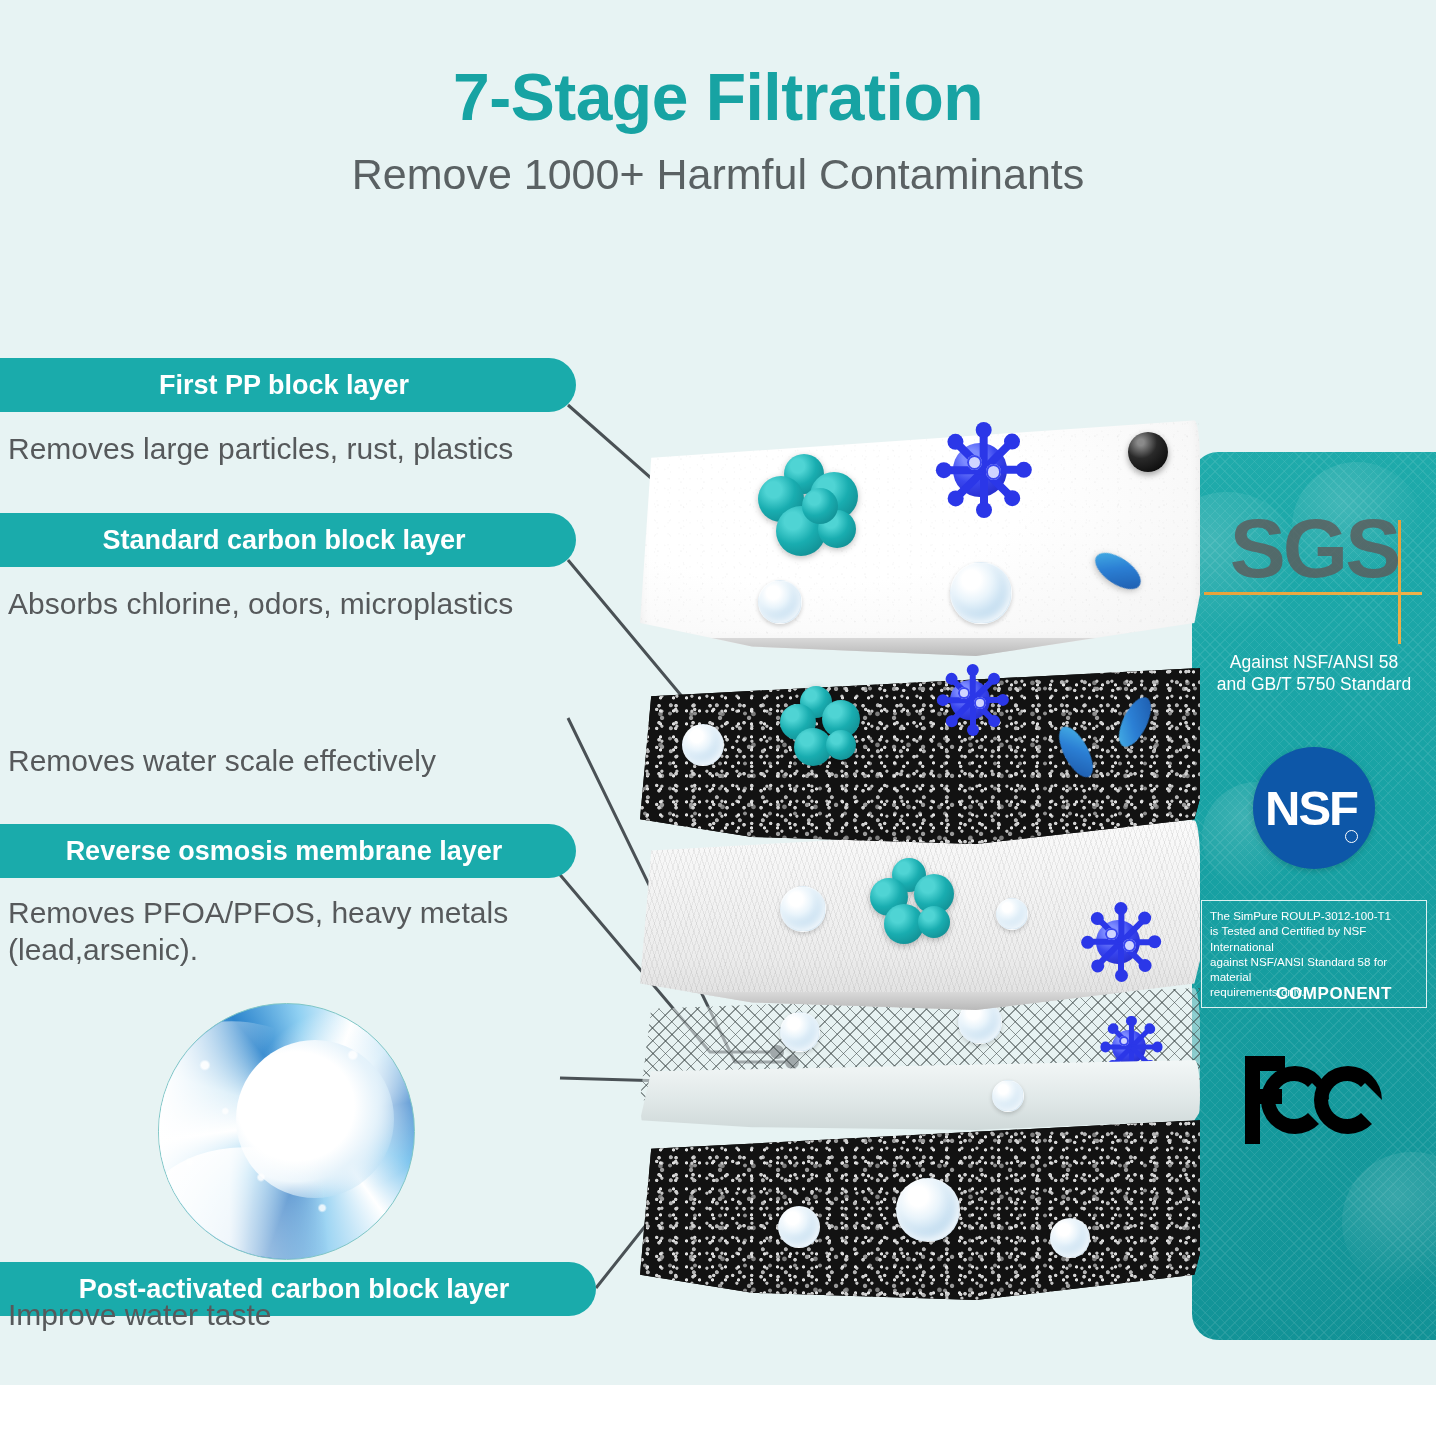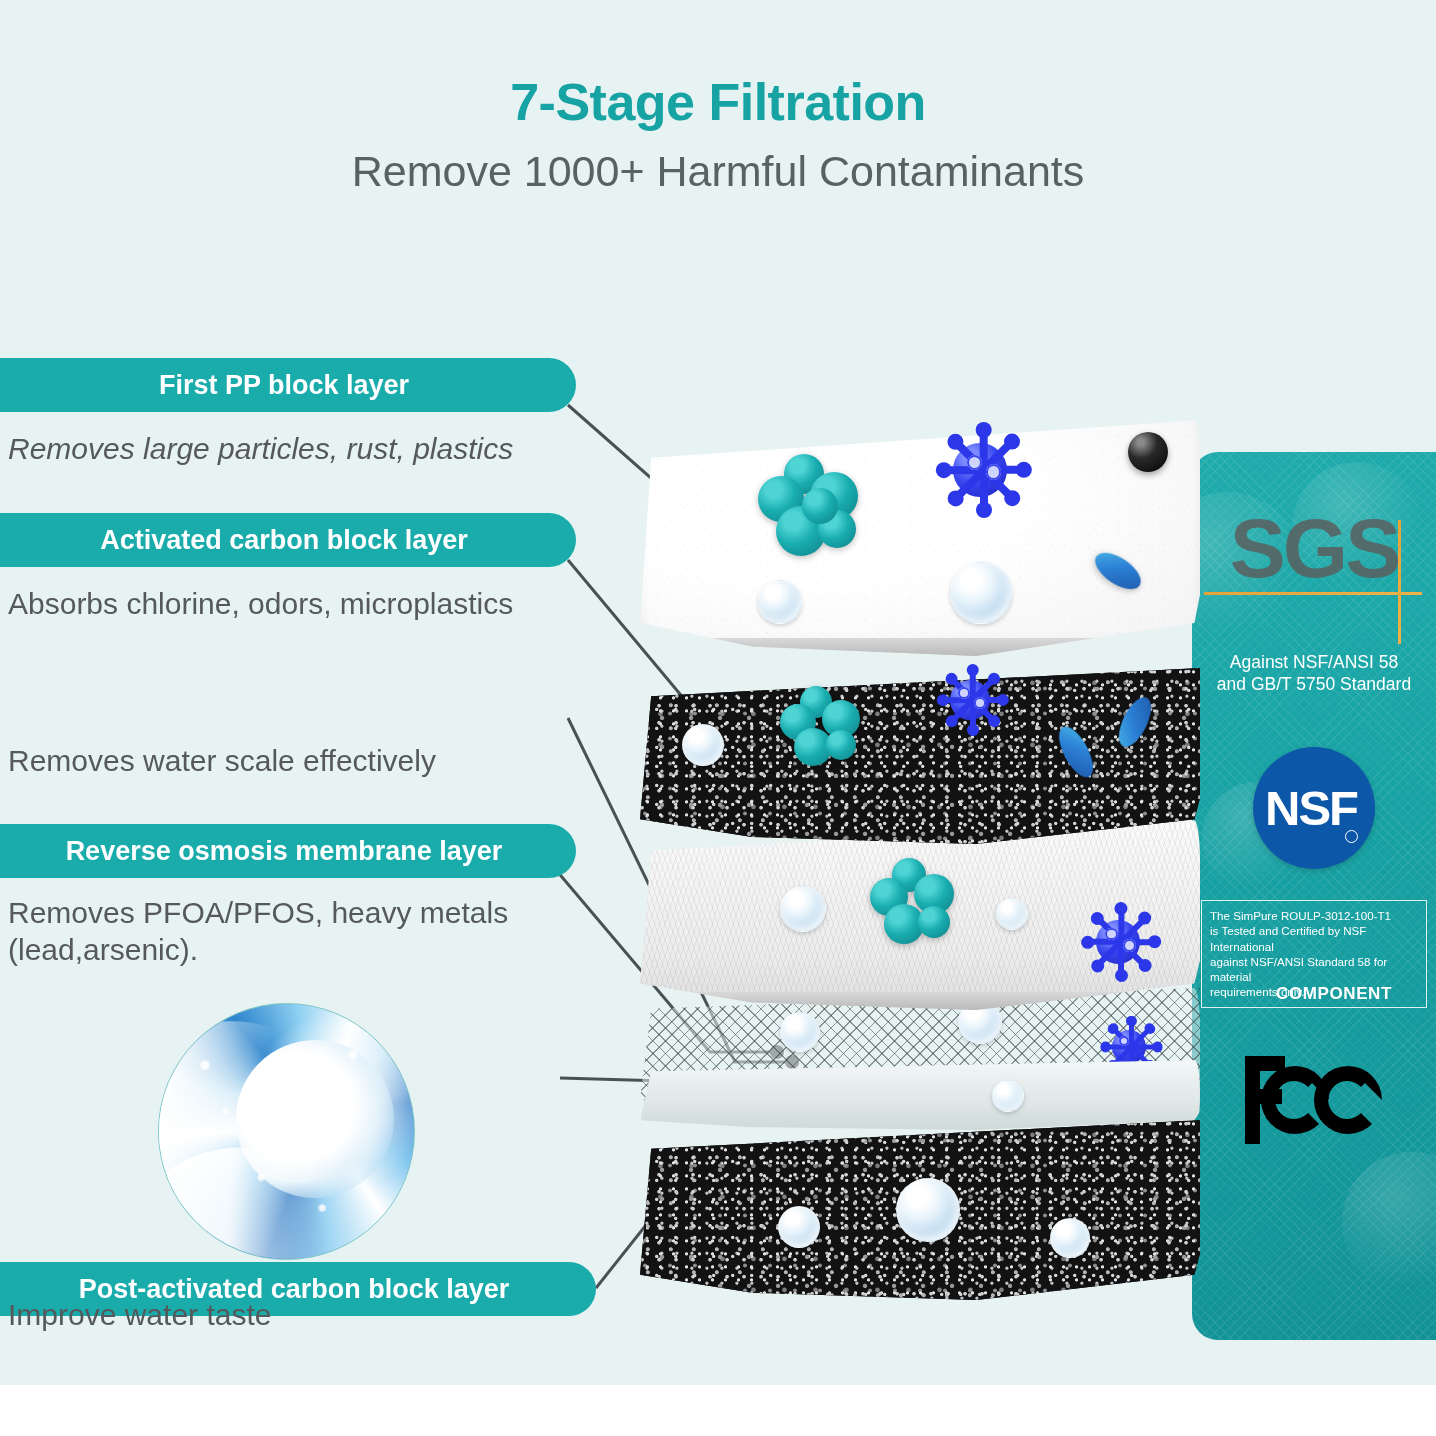--- a/index.html
+++ b/index.html
@@ -12,22 +12,22 @@
     background:#e7f3f3;overflow:hidden;
   }
   
   .page-bottom-white{
     position:absolute;left:0;top:1385px;width:1436px;height:51px;background:#ffffff;z-index:60;
   }
 
   
   .header{position:absolute;left:0;top:62px;width:1436px;text-align:center;}
   .title{
-    font-size:52px;font-weight:bold;color:#17a3a3;letter-spacing:-0.5px;
-    line-height:1.08;margin:12px;
+    font-size:66px;font-weight:bold;color:#17a3a3;letter-spacing:-0.5px;
+    line-height:1.08;margin:0;
   }
   .subtitle{
     font-size:43px;color:#5a6163;margin:18px 0 0 0;line-height:1.1;font-weight:400;
   }
 
   
   .pill{
     position:absolute;left:0;height:54px;
     background:#1aabab;
     border-top-right-radius:27px;border-bottom-right-radius:27px;
@@ -294,24 +294,24 @@
       <circle cx="762" cy="718" r="7"></circle>
       <circle cx="792" cy="1062" r="7"></circle>
       <circle cx="777" cy="1052" r="7"></circle>
       <circle cx="702" cy="1082" r="7"></circle>
     </g>
   </svg>
 
   <div class="pill" style="top:358px;width:576px;">
     <span>First PP block layer</span>
   </div>
-  <div class="desc" style="top:430px;font-style:italic;">Removes large particles, rust, plastics</div>
+  <div class="desc" style="top:430px;">Removes large particles, rust, plastics</div>
 
   <div class="pill" style="top:513px;width:576px;">
-    <span>Activated carbon block layer</span>
+    <span>Standard carbon block layer</span>
   </div>
   <div class="desc" style="top:585px;">Absorbs chlorine, odors, microplastics</div>
 
   <div class="desc" style="top:742px;">Removes water scale effectively</div>
 
   <div class="pill" style="top:824px;width:576px;">
     <span>Reverse osmosis membrane layer</span>
   </div>
   <div class="desc" style="top:894px;">Removes PFOA/PFOS, heavy metals
 (lead,arsenic).</div>

